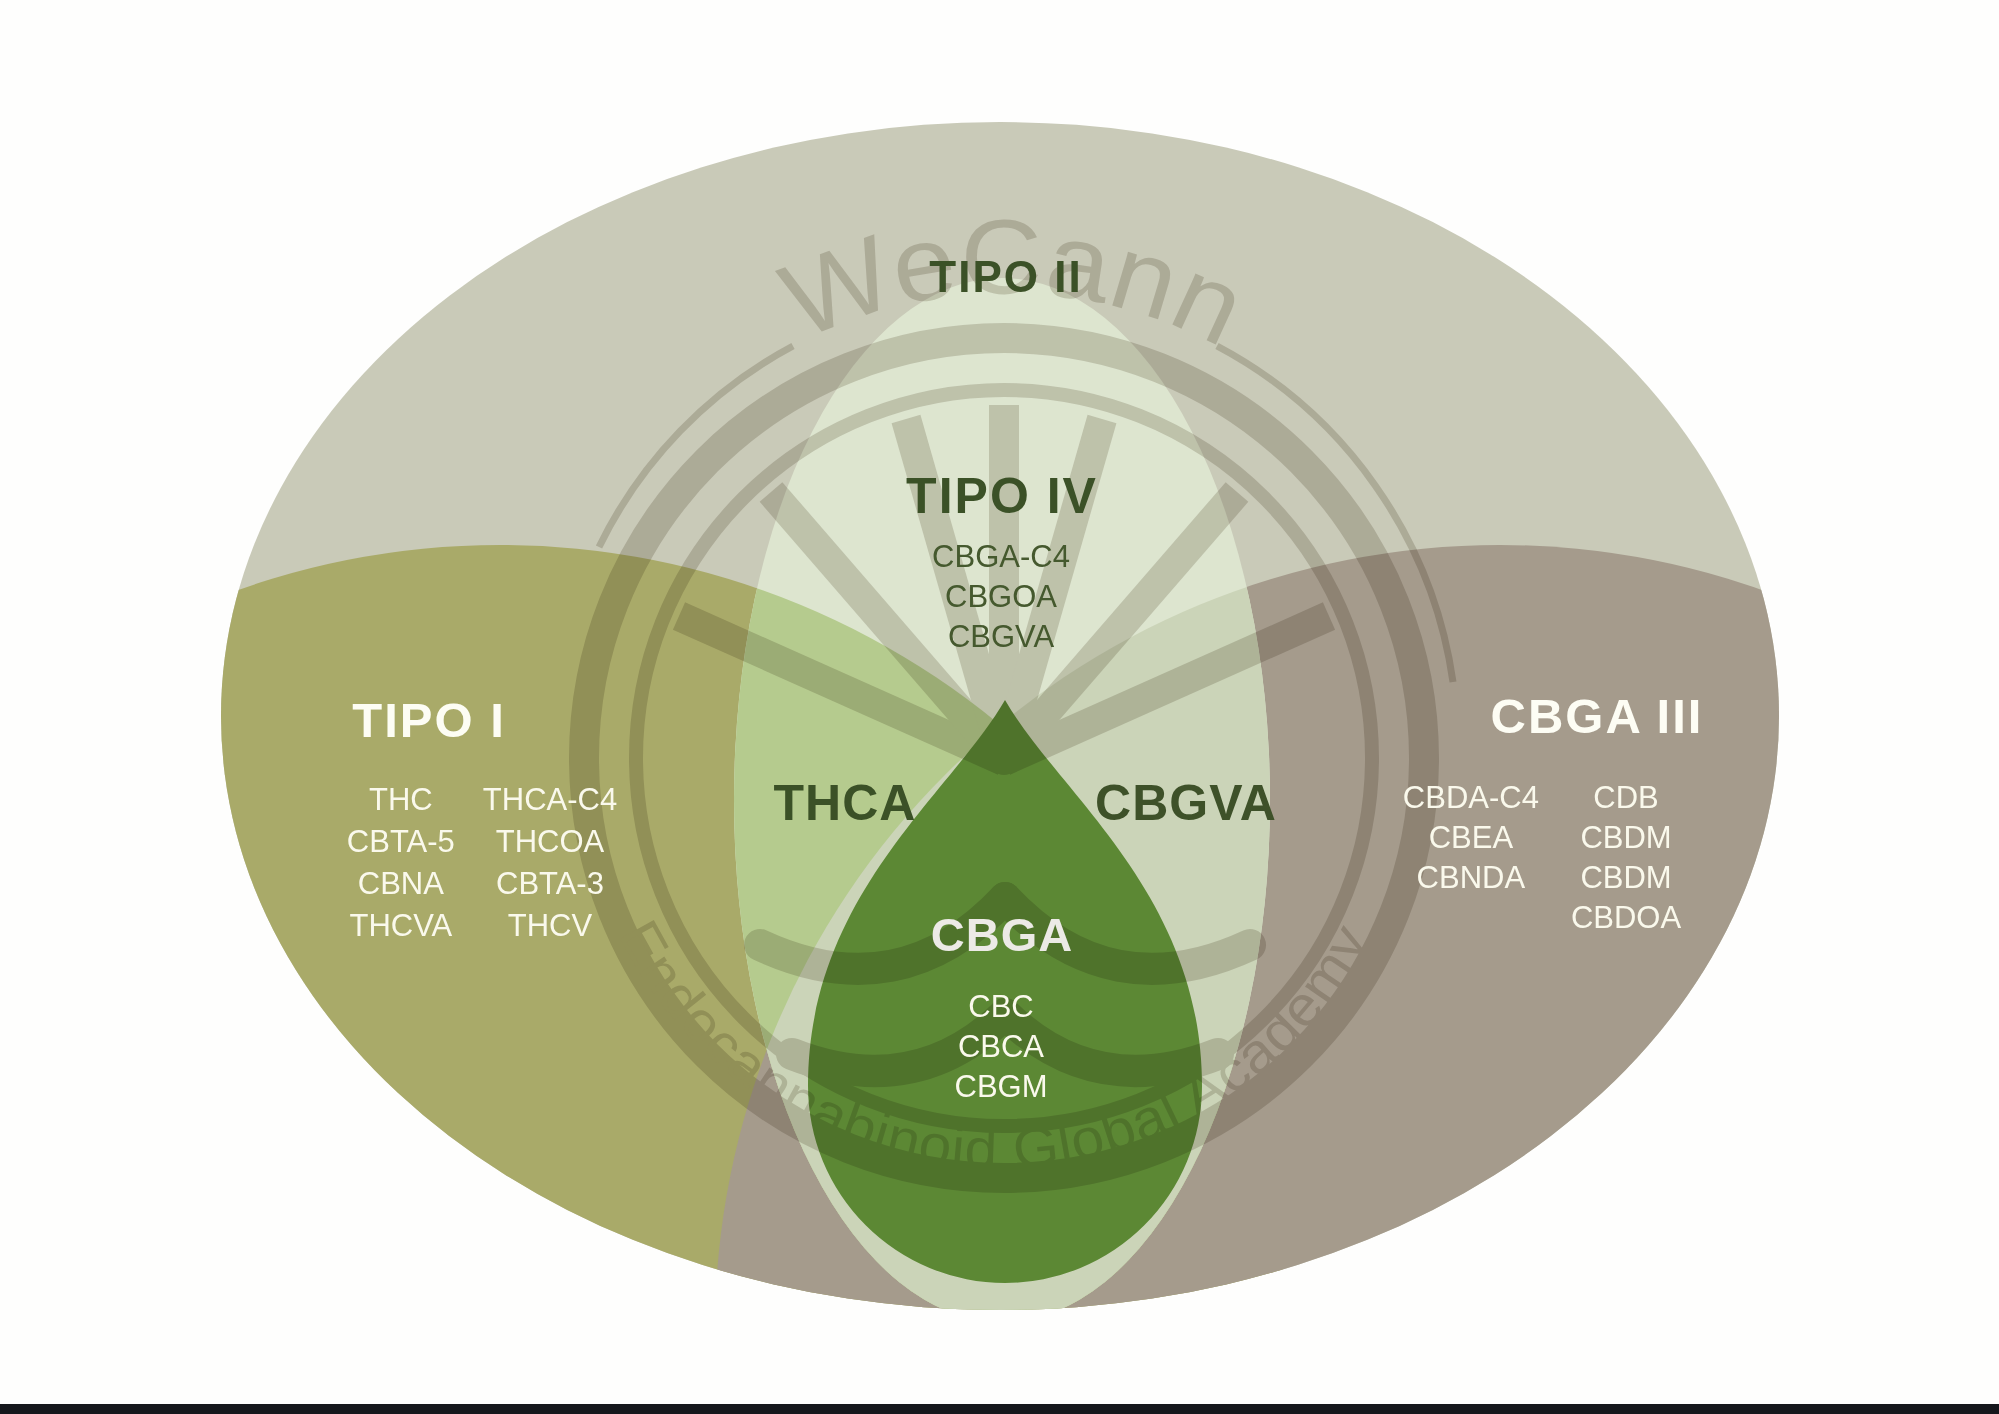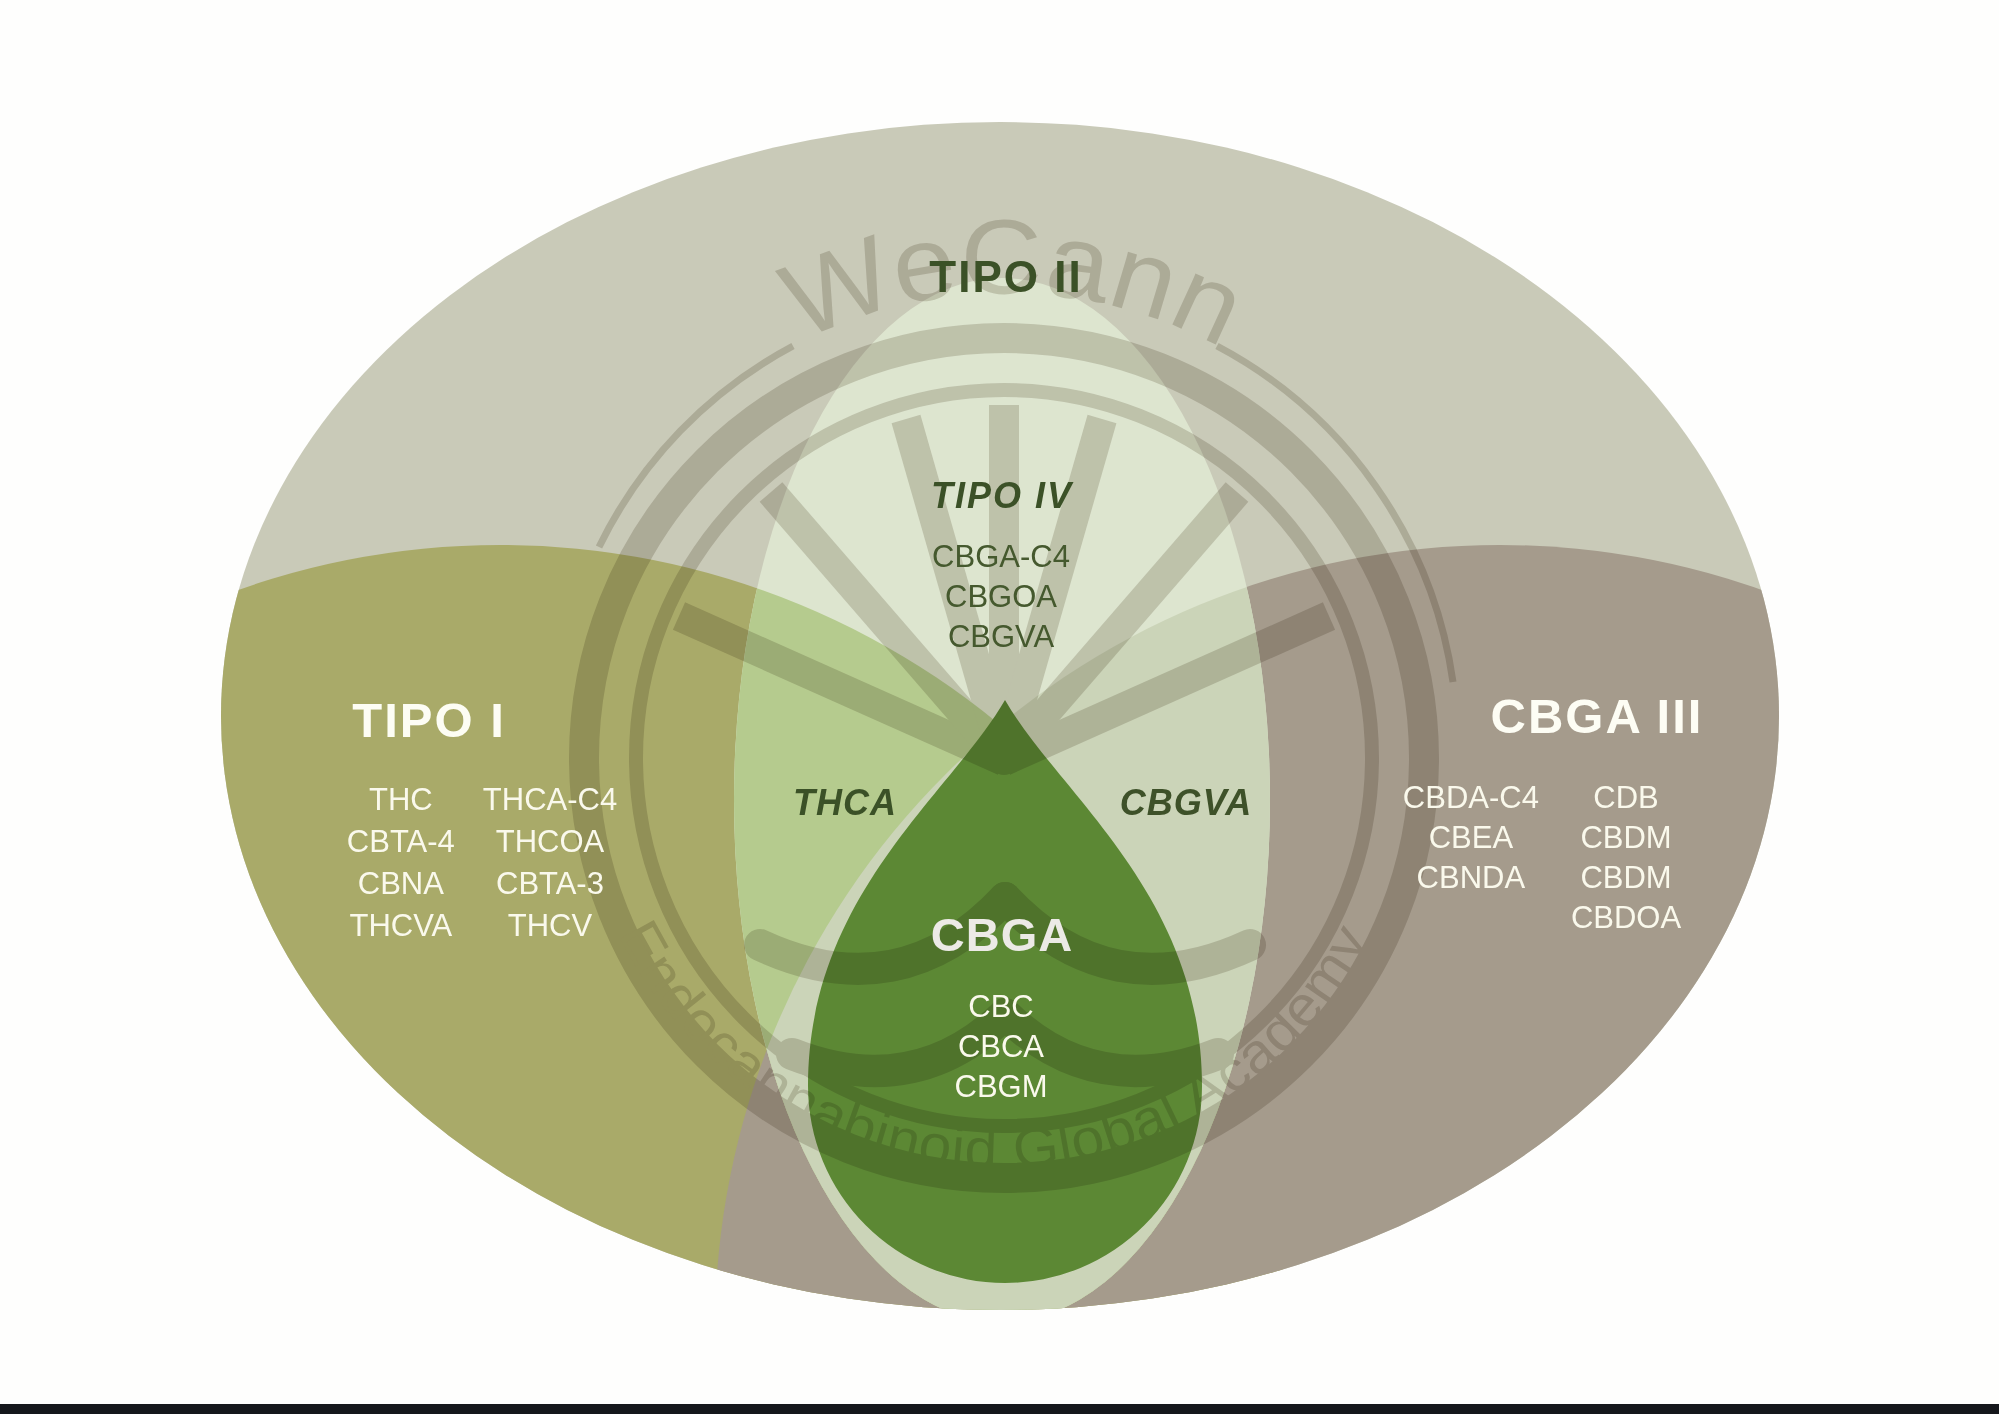--- a/index.html
+++ b/index.html
@@ -57,21 +57,21 @@
     font-weight: 700;
     color: var(--dark-text);
     letter-spacing: 2px;
   }
   .title-light {
     font-weight: 700;
     color: var(--light-text);
     letter-spacing: 2px;
   }
   .fs44 { font-size: 44px; }
-  .fs42 { font-size: 36px; font-style: italic; }
+  .fs42 { font-size: 50px; }
   .fs49 { font-size: 49px; }
   .fs47 { font-size: 47px; }
 
   .list {
     display: flex;
     flex-direction: column;
     font-size: 31px;
   }
   .list.dark  { color: #45592e; }
   .list.light { color: #faf9ec; }
@@ -187,21 +187,21 @@
     <div class="item">CBGA-C4</div>
     <div class="item">CBGOA</div>
     <div class="item">CBGVA</div>
   </div>
 
   <div class="lbl title-light fs49" style="left:429px; top:676px;">TIPO I</div>
 
   <div class="lbl cols gap28 lh42" style="left:482px; top:819px;">
     <div class="col">
       <div class="item">THC</div>
-      <div class="item">CBTA-4</div>
+      <div class="item">CBTA-5</div>
       <div class="item">CBNA</div>
       <div class="item">THCVA</div>
     </div>
     <div class="col">
       <div class="item">THCA-C4</div>
       <div class="item">THCOA</div>
       <div class="item">CBTA-3</div>
       <div class="item">THCV</div>
     </div>
   </div>

